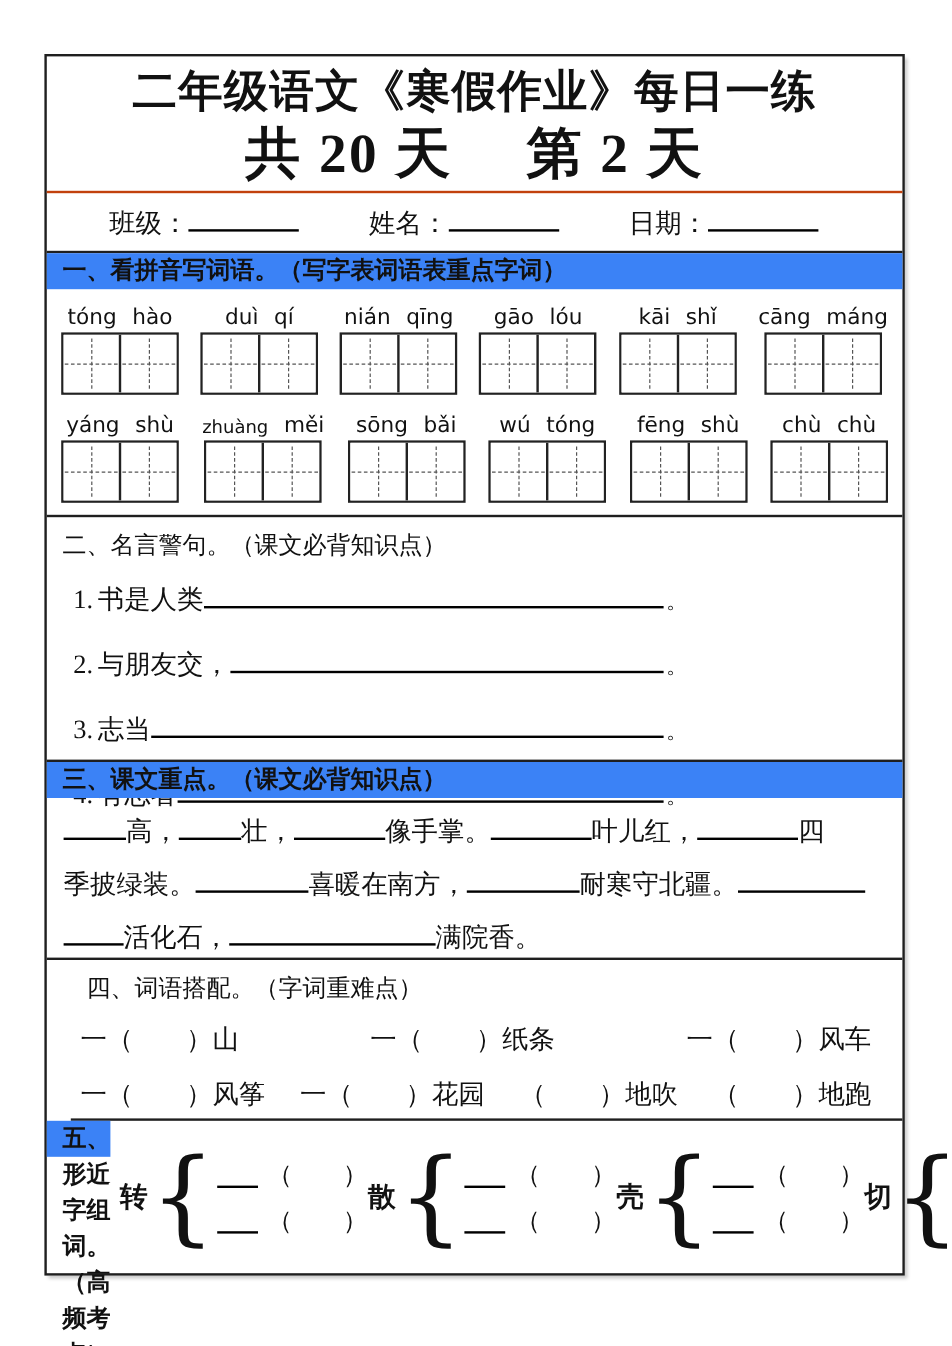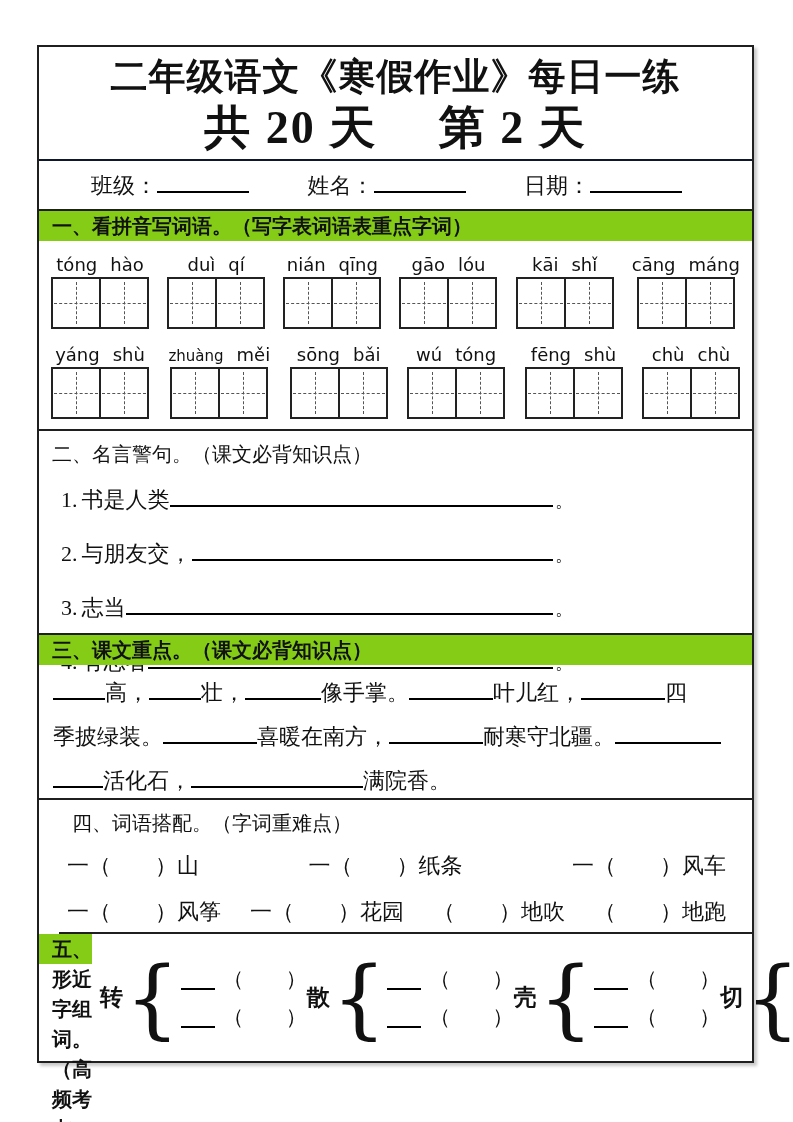--- a/index.html
+++ b/index.html
@@ -7,30 +7,30 @@
     width:793px; height:1122px; background:#ffffff; position:relative; overflow:hidden;
     font-family:"Liberation Serif","DejaVu Serif",serif; color:#111;
   }
   .sheet {
     position:absolute; left:37px; top:45px; width:717px; height:1018px;
     border:2px solid #1f1f1f; background:#fff; box-sizing:border-box;
     box-shadow:3px 3px 3px rgba(0,0,0,0.22);
     display:flex; flex-direction:column;
   }
   
-  .title-block { height:108px; border-bottom:2px solid #0f172a; text-align:center; padding-top:4px; box-sizing:content-box; }
+  .title-block { height:108px; border-bottom:2px solid #c2410c; text-align:center; padding-top:4px; box-sizing:content-box; }
   .title-line1 { font-size:37px; font-weight:700; letter-spacing:1px; line-height:52px; }
   .title-line2 { font-size:46px; font-weight:700; letter-spacing:2px; line-height:50px; }
   
   .info-row { height:48px; border-bottom:2px solid #1f1f1f; display:flex; align-items:center;
               padding:0 70px 0 52px; justify-content:space-between; font-size:22px; }
   .info-field { display:flex; align-items:baseline; }
   .info-blank { display:inline-block; width:92px; border-bottom:2px solid #000; height:1em; }
   
-  .bar-header { height:30px; line-height:30px; background:#84cc16; font-family:"Liberation Sans","DejaVu Sans",sans-serif;
+  .bar-header { height:30px; line-height:30px; background:#3b82f6; font-family:"Liberation Sans","DejaVu Sans",sans-serif;
                 font-weight:700; font-size:20px; padding-left:13px; }
   .plain-header { font-family:"Liberation Sans","DejaVu Sans",sans-serif; font-weight:400; font-size:20px;
                   padding:10px 0 0 13px; }
   .section { box-sizing:border-box; }
   .sec-border { border-bottom:2px solid #1f1f1f; }
   
   .pinyin-content { height:188px; padding:8px 12px 0 12px; display:flex; flex-direction:column; justify-content:space-between; box-sizing:border-box; padding-bottom:10px; }
   .pinyin-row { display:flex; justify-content:space-between; }
   .word { display:flex; flex-direction:column; align-items:center; }
   .pinyin { display:flex; justify-content:center; gap:13px; font-family:"DejaVu Sans",sans-serif;

